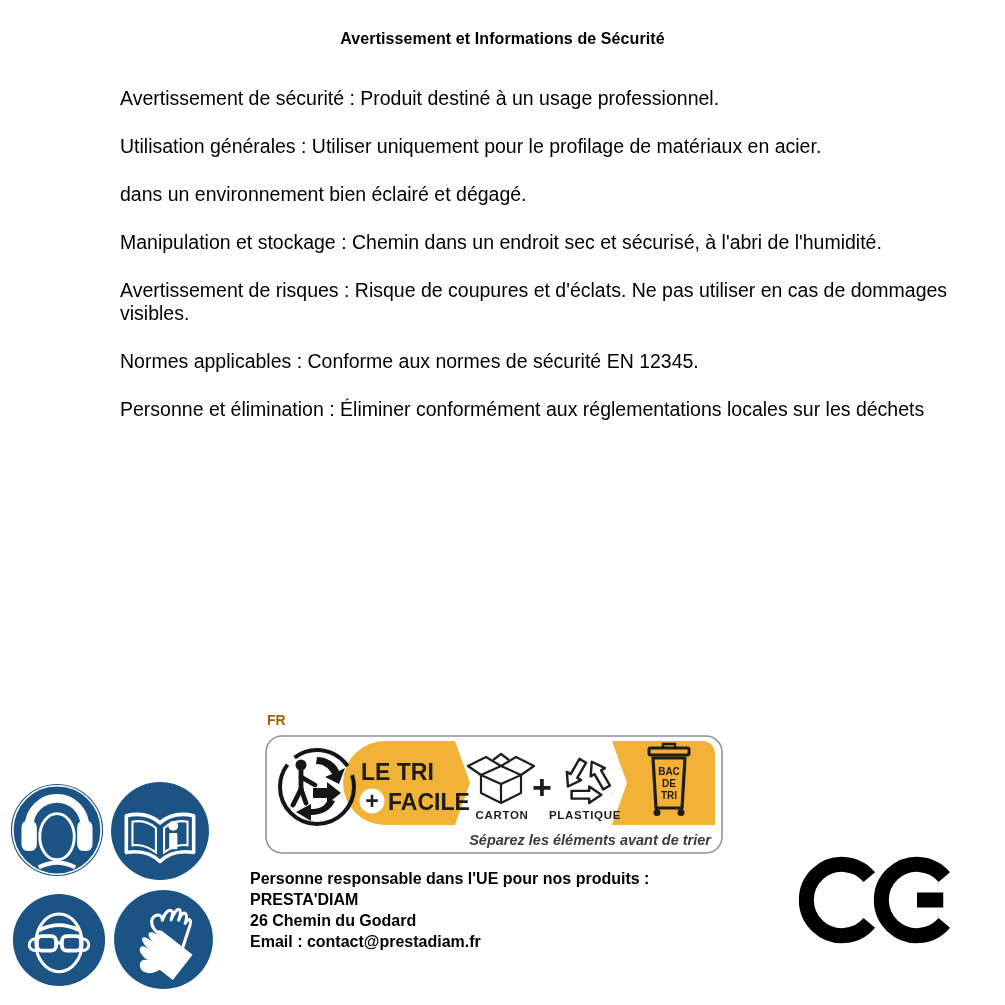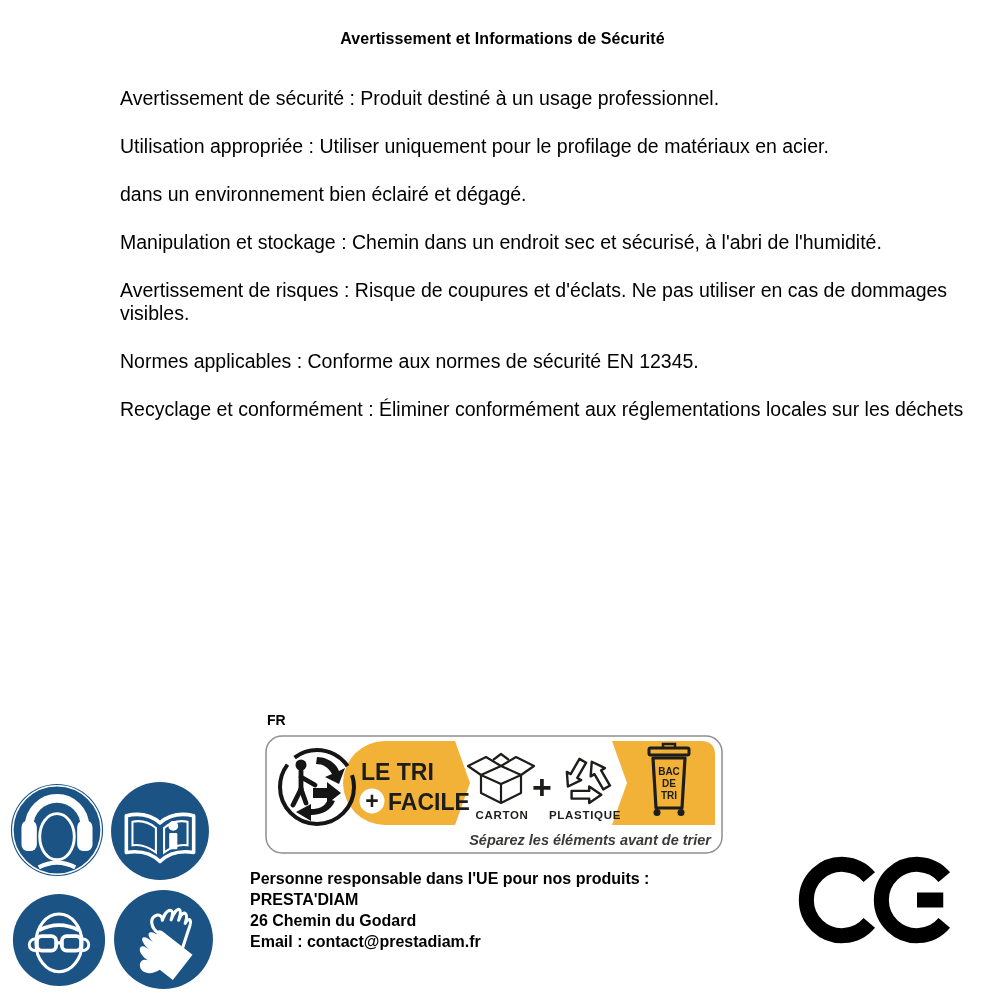--- a/index.html
+++ b/index.html
@@ -11,57 +11,57 @@
     position:absolute;top:30px;left:0;width:1005px;text-align:center;
     font-size:16px;font-weight:bold;letter-spacing:.1px;
   }
   .body-text{
     position:absolute;top:87px;left:72px;width:880px;
     font-size:19.5px;line-height:23px;margin-left:48px;
   }
   .para{margin:0 0 25px 0;}
   .fr-code{
     position:absolute;left:267px;top:712px;
-    font-size:14px;font-weight:bold;color:#000000;
+    font-size:14px;font-weight:bold;color:#a16207;
   }
   .tri-svg{position:absolute;left:265px;top:735px;}
   .resp-block{
     position:absolute;left:250px;top:868px;width:505px;
     font-size:16px;font-weight:bold;line-height:21px;
   }
   .icon-abs{position:absolute;}
   .ce-svg{position:absolute;left:797px;top:851px;}
 </style>
 </head>
 <body>
 
 <div class="doc-title">Avertissement et Informations de Sécurité</div>
 
 <div class="body-text">
   <div class="para">
     <div>Avertissement de sécurité : Produit destiné à un usage professionnel.</div>
   </div>
   <div class="para">
-    <div>Utilisation appropriée : Utiliser uniquement pour le profilage de matériaux en acier.</div>
+    <div>Utilisation générales : Utiliser uniquement pour le profilage de matériaux en acier.</div>
   </div>
   <div class="para">
     <div>dans un environnement bien éclairé et dégagé.</div>
   </div>
   <div class="para">
     <div>Manipulation et stockage : Chemin dans un endroit sec et sécurisé, à l'abri de l'humidité.</div>
   </div>
   <div class="para">
     <div>Avertissement de risques : Risque de coupures et d'éclats. Ne pas utiliser en cas de dommages</div>
     <div>visibles.</div>
   </div>
   <div class="para">
     <div>Normes applicables : Conforme aux normes de sécurité EN 12345.</div>
   </div>
   <div class="para">
-    <div>Recyclage et conformément : Éliminer conformément aux réglementations locales sur les déchets</div>
+    <div>Personne et élimination : Éliminer conformément aux réglementations locales sur les déchets</div>
   </div>
 </div>
 
 <svg class="icon-abs" style="left:9px;top:782px" width="96" height="96" viewBox="0 0 100 100">
   <circle cx="50" cy="50" r="48" fill="#1B5484"></circle>
   <circle cx="50" cy="50" r="46" fill="none" stroke="#fff" stroke-width="1.6"></circle>
   <path d="M21,46 A29,29 0 0 1 79,46" fill="none" stroke="#fff" stroke-width="9"></path>
   <rect x="13" y="40" width="16" height="32" rx="7" fill="#fff"></rect>
   <rect x="71" y="40" width="16" height="32" rx="7" fill="#fff"></rect>
   <ellipse cx="50" cy="57" rx="18" ry="24" fill="#1B5484" stroke="#fff" stroke-width="3"></ellipse>

